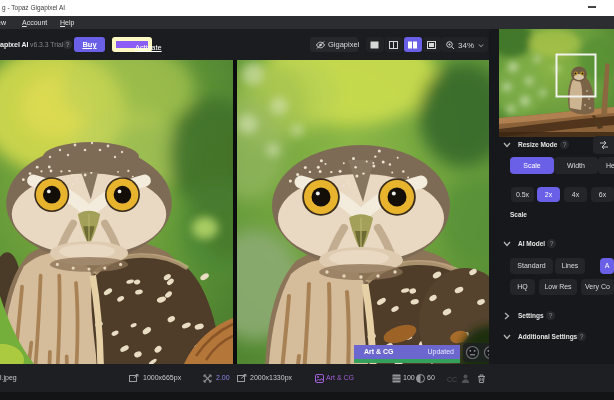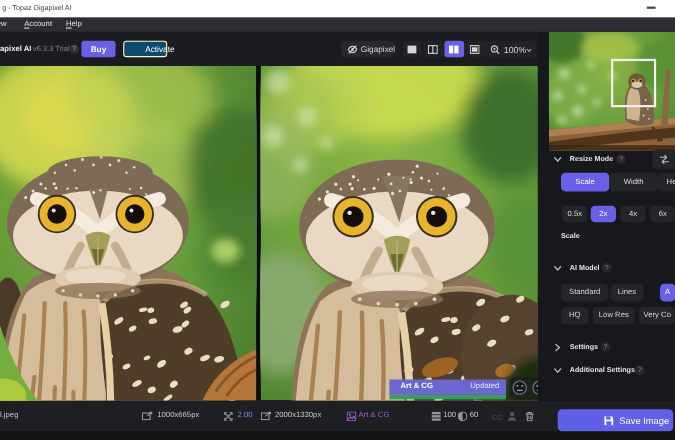--- a/index.html
+++ b/index.html
@@ -18,24 +18,24 @@
      color:#e2e2e2; font-size:7px; }
   #menubar span { position:absolute; top:2px; }
 
   
   #appbar { left:0; top:29px; width:489px; height:31px; background:#1b1c1f; }
   .logo { left:0px; top:11.5px; font-size:7px; font-weight:bold; color:#f0f0f0; }
   .vers { left:30px; top:12px; font-size:6.8px; color:#84878c; }
   .qmark { left:63px; top:11px; width:9px; height:9px; border-radius:50%;
       background:#2e3034; color:#9a9da2; font-size:7px; text-align:center; line-height:9px; }
   .btn { position:absolute; border-radius:3px; font-size:7.5px; color:#fff;
-      text-align:center; }
+      text-align:center;text-decoration:underline; }
   #buybtn { left:74px; top:8px; width:31px; height:15px; background:#6a60e8; line-height:15px; font-weight:bold;}
-  #actbtn { left:112px; top:8px; width:40px; height:15px; background:#0c4a6e;
-      border:1px solid #fef9c3; line-height:13px;padding-left:19px; }
+  #actbtn { left:112px; top:8px; width:40px; height:15px; background:#8b5cf6;
+      border:4px solid #fef9c3; line-height:13px;padding-left:19px; }
   #origbtn { left:310px; top:8px; width:48px; height:15px; background:#26282c; line-height:15px; color:#d8d8d8;}
   .viewbtn { position:absolute; top:8px; width:18px; height:15px; border-radius:3px; }
   #zoomgrp { left:441px; top:8px; width:47px; height:15px; background:#202225; border-radius:3px;
       color:#d8d8d8; font-size:8px; }
 
   
   #canvas { left:0; top:60px; width:489px; height:304px; background:#0c0d0e; }
   #paneL { left:0; top:0; width:233px; height:304px; }
   #paneR { left:237px; top:0; width:252px; height:304px; }
 
@@ -114,21 +114,21 @@
           <rect x="0.5" y="0.5" width="8" height="7" fill="none" stroke="#d8d8d8" stroke-width="1"></rect>
           <rect x="2" y="2" width="5" height="4" fill="#d8d8d8"></rect>
         </svg>
       </div>
     <div class="abs" id="zoomgrp">
         <svg style="position:absolute;left:5px;top:3.5px" width="9" height="9">
           <circle cx="3.5" cy="3.5" r="2.8" fill="none" stroke="#cfcfcf" stroke-width="1"></circle>
           <path d="M5.6,5.6 L8,8" stroke="#cfcfcf" stroke-width="1"></path>
           <path d="M2.3,3.5 L4.7,3.5 M3.5,2.3 L3.5,4.7" stroke="#cfcfcf" stroke-width="0.8"></path>
         </svg>
-        <span style="position:absolute;left:17px;top:3.5px;">100%</span>
+        <span style="position:absolute;left:17px;top:3.5px;">34%</span>
         <svg style="position:absolute;right:4px;top:6.5px" width="6" height="4">
           <path d="M1,0.5 L3,2.8 L5,0.5" fill="none" stroke="#a8a8a8" stroke-width="1"></path>
         </svg>
       </div>
   </div>
 
   <div class="abs" id="canvas">
     <svg class="abs" id="paneL" viewBox="0 0 233 304" preserveAspectRatio="none">
       <defs>
         <filter id="bl8" x="-60%" y="-60%" width="220%" height="220%">
@@ -496,21 +496,13 @@
         <circle cx="4.5" cy="2.5" r="2" fill="#83868a"></circle>
         <path d="M0.8,9 C1,6.5 2.5,5.2 4.5,5.2 C6.5,5.2 8,6.5 8.2,9 Z" fill="#83868a"></path>
       </svg>
       <svg style="position:absolute;left:477px;top:10px" width="9" height="9">
         <path d="M1,2.5 L8,2.5 M3,2.5 L3,1 L6,1 L6,2.5" stroke="#9a9da0" stroke-width="1" fill="none"></path>
         <path d="M2,2.5 L2.5,8.5 L6.5,8.5 L7,2.5" fill="none" stroke="#9a9da0" stroke-width="1"></path>
         <path d="M3.6,4 L3.8,7 M5.4,4 L5.2,7" stroke="#9a9da0" stroke-width="0.8"></path>
       </svg>
   </div>
   <div class="abs" id="bottomstrip"></div>
-  <div class="abs" id="savebtn">
-      <svg style="position:absolute;left:42px;top:5.5px" width="9" height="9">
-        <path d="M0.5,0.5 L7,0.5 L8.5,2 L8.5,8.5 L0.5,8.5 Z" fill="#fff"></path>
-        <rect x="2" y="0.5" width="4" height="3" fill="#5f60e8"></rect>
-        <rect x="2.2" y="5" width="4.6" height="3.5" fill="#5f60e8"></rect>
-      </svg>
-      <span style="position:absolute;left:56px;top:0;line-height:20px;">Save Image</span>
-    </div>
 </div>
 
 </body></html>

